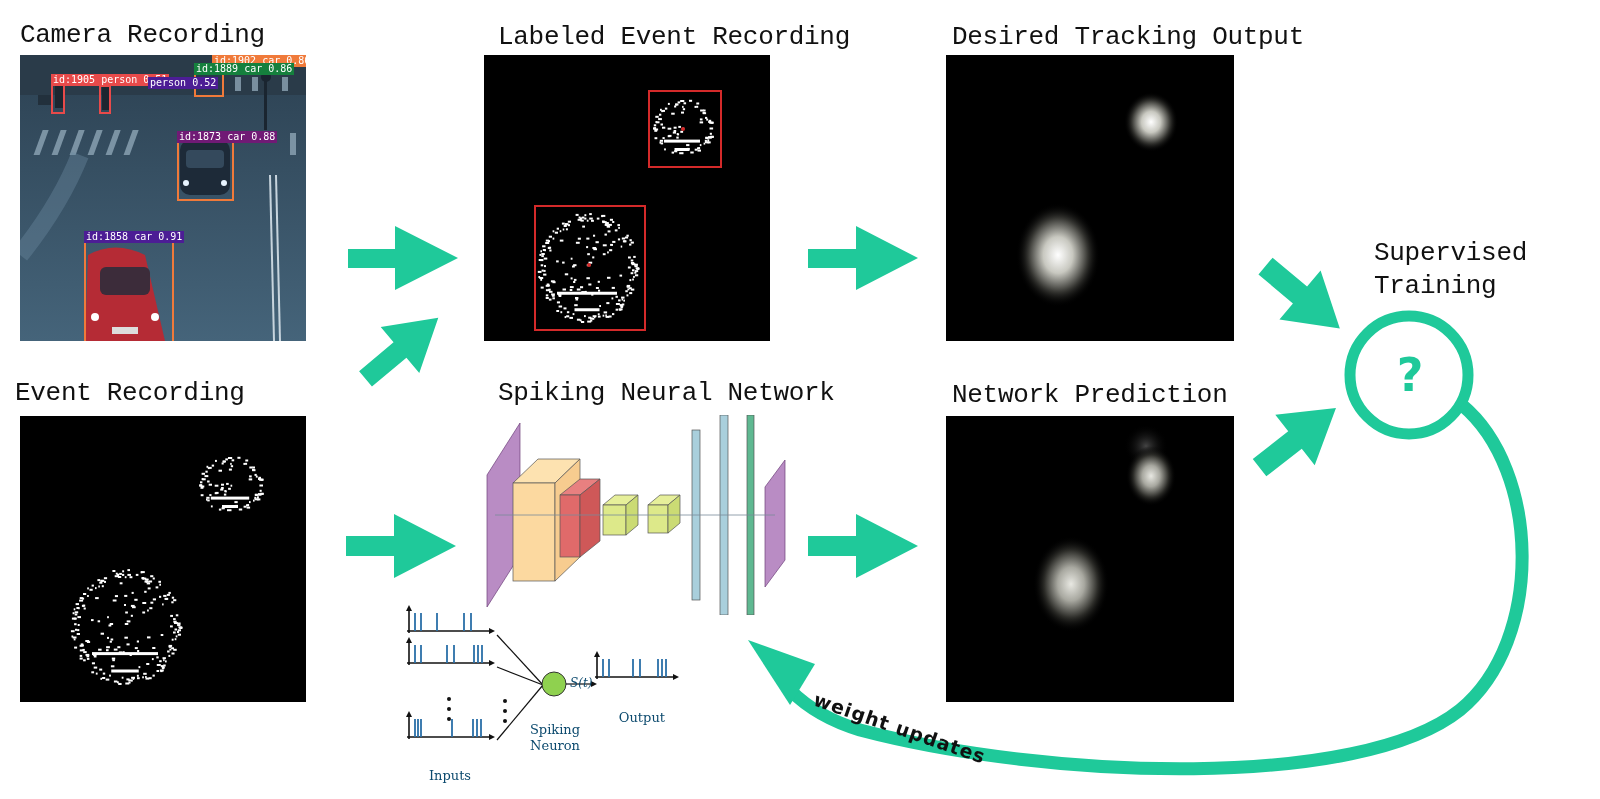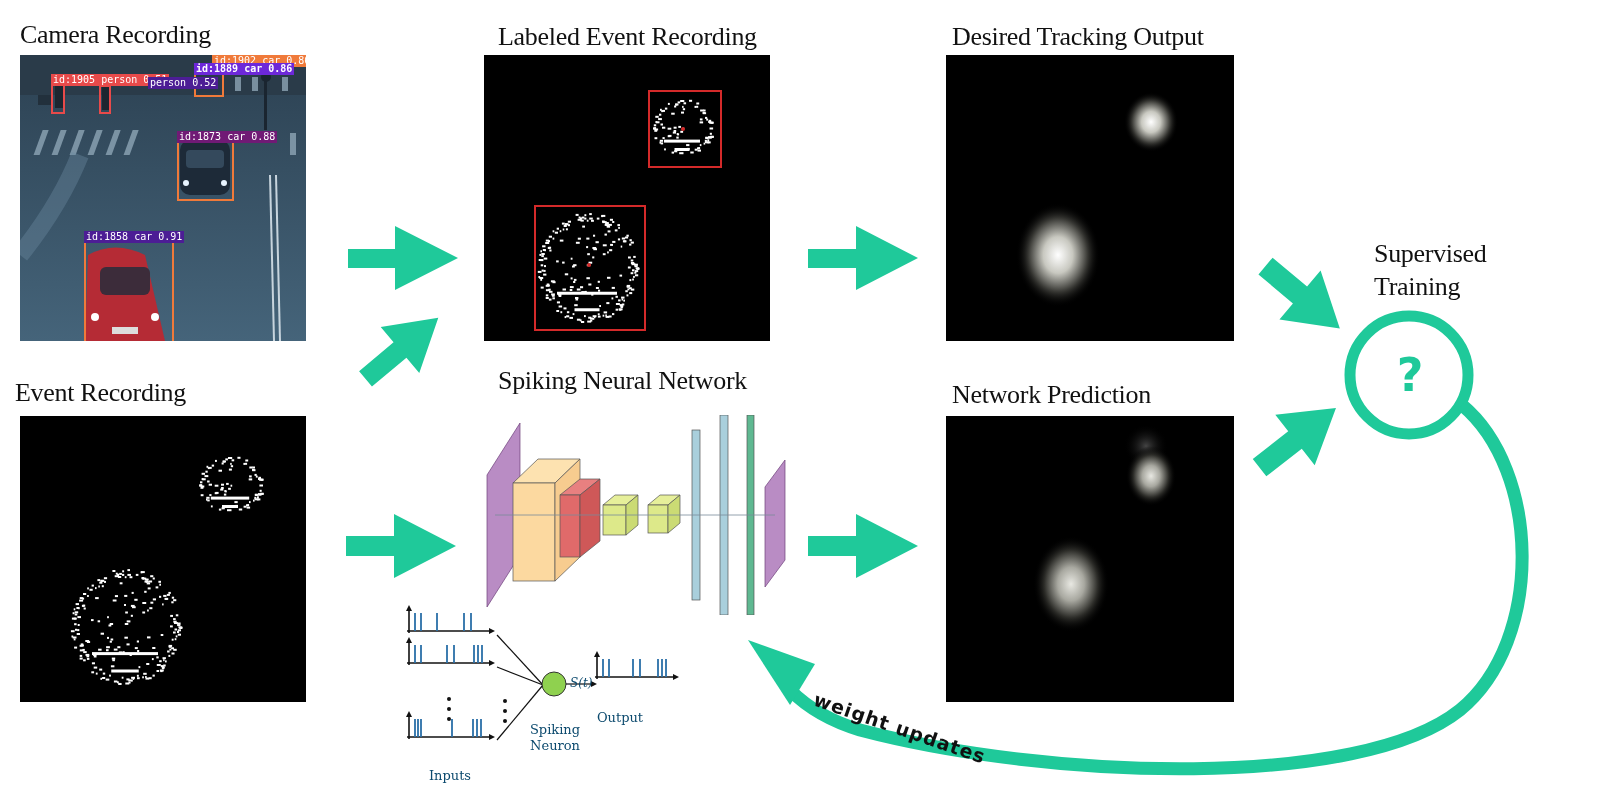--- a/index.html
+++ b/index.html
@@ -1,33 +1,33 @@
 <!DOCTYPE html>
 <html><head>
 <meta charset="utf-8">
 <style>
   html,body{margin:0;padding:0;background:#ffffff;}
   body{width:1600px;height:799px;position:relative;overflow:hidden;font-family:"DejaVu Sans",sans-serif;}
-  .title{position:absolute;font-family:Liberation Serif, serif;font-size:26px;color:#111;white-space:nowrap;letter-spacing:-0.3px;}
+  .title{position:absolute;font-family:Liberation Mono, monospace;font-size:26px;color:#111;white-space:nowrap;letter-spacing:-0.3px;}
   .panel{position:absolute;background:#000;overflow:hidden;}
   svg{position:absolute;left:0;top:0;}
   .tag{position:absolute;font-family:"DejaVu Sans Mono",monospace;font-size:10px;color:#fff;padding:0 2px;line-height:12px;white-space:nowrap;}
   .bbox{position:absolute;border:2px solid #f07a3a;}
   .bbox.p{border-color:#e84a4a;}
   .small-serif{position:absolute;font-family:"DejaVu Serif",serif;font-size:13px;color:#0c4a6e;text-align:center;line-height:16px;}
   .wu{position:absolute;font-family:"DejaVu Sans",sans-serif;font-weight:bold;font-size:19px;color:#111;}
 </style>
 </head>
 <body>
 
 <div class="title" style="left:20px;top:20px;">Camera Recording</div>
 <div class="title" style="left:498px;top:22px;">Labeled Event Recording</div>
 <div class="title" style="left:952px;top:22px;">Desired Tracking Output</div>
 <div class="title" style="left:15px;top:378px;">Event Recording</div>
-<div class="title" style="left:498px;top:366px;">Spiking Neural Network</div>
+<div class="title" style="left:498px;top:378px;">Spiking Neural Network</div>
 <div class="title" style="left:952px;top:380px;">Network Prediction</div>
 <div class="title" style="left:1374px;top:237px;line-height:33px;">
   <div>Supervised</div>
   <div>Training</div>
 </div>
 
 <div class="panel" style="left:20px;top:55px;width:286px;height:286px;background:#3a5468;">
   <svg width="286" height="286">
     <defs>
       <linearGradient id="road" x1="0" y1="0" x2="0" y2="1">
@@ -74,21 +74,21 @@
 
   <div class="bbox p" style="left:31px;top:27px;width:10px;height:28px;"></div>
   <div class="bbox p" style="left:79px;top:30px;width:8px;height:25px;"></div>
   <div class="bbox" style="left:174px;top:18px;width:26px;height:20px;"></div>
   <div class="bbox" style="left:157px;top:84px;width:53px;height:58px;"></div>
   <div class="bbox" style="left:64px;top:186px;width:86px;height:102px;"></div>
 
   <div class="tag" style="left:31px;top:19px;background:#e84a4a;">id:1905 person 0.51</div>
   <div class="tag" style="left:128px;top:22px;background:#4c1d95;">person 0.52</div>
   <div class="tag" style="left:192px;top:0px;background:#f07a3a;">id:1902 car 0.86</div>
-  <div class="tag" style="left:174px;top:8px;background:#6d28d9;font-weight:bold;">id:1889 car 0.86</div>
+  <div class="tag" style="left:174px;top:8px;background:#15803d;">id:1889 car 0.86</div>
   <div class="tag" style="left:157px;top:76px;background:#701a75;">id:1873 car 0.88</div>
   <div class="tag" style="left:64px;top:176px;background:#4c1d95;">id:1858 car 0.91</div>
 </div>
 
 <div class="panel" style="left:20px;top:416px;width:286px;height:286px;">
   <svg width="286" height="286" id="ev1">
       <rect x="181.7" y="69.5" width="2.6" height="2" fill="#fff"></rect>
       <rect x="201.0" y="67.7" width="3.0" height="2" fill="#fff"></rect>
       <rect x="195.5" y="75.9" width="3.1" height="2" fill="#fff"></rect>
       <rect x="237.0" y="80.3" width="1.9" height="2" fill="#fff"></rect>
@@ -847,21 +847,21 @@
     <line x1="102" y1="135" x2="148" y2="80" stroke="#111" stroke-width="1.2"></line>
     <circle cx="159" cy="79" r="12" fill="#8fd14f" stroke="#333" stroke-width="1"></circle>
     <line x1="171" y1="79" x2="198" y2="79" stroke="#111" stroke-width="1.2"></line>
     <polygon points="196,76 202,79 196,82" fill="#111"></polygon>
   </svg>
 <div class="small-serif" style="left:420px;top:768px;width:60px;">Inputs</div>
 <div class="small-serif" style="left:520px;top:722px;width:70px;">
   <div>Spiking</div>
   <div>Neuron</div>
 </div>
-<div class="small-serif" style="left:590px;top:710px;width:60px;">Output</div>
+<div class="small-serif" style="left:605px;top:710px;width:60px;text-align:right;">Output</div>
 <div class="small-serif" style="left:570px;top:675px;font-style:italic;font-size:12px;">S(t)</div>
 
 <svg width="1600" height="799" style="pointer-events:none;">
   <g fill="#1fc99a">
 
     <polygon points="348,249 395,249 395,226 458,258 395,290 395,268 348,268"></polygon>
     <polygon points="346,536 394,536 394,514 456,546 394,578 394,556 346,556"></polygon>
     <polygon points="808,249 856,249 856,226 918,258 856,290 856,268 808,268"></polygon>
     <polygon points="808,536 856,536 856,514 918,546 856,578 856,556 808,556"></polygon>
 

